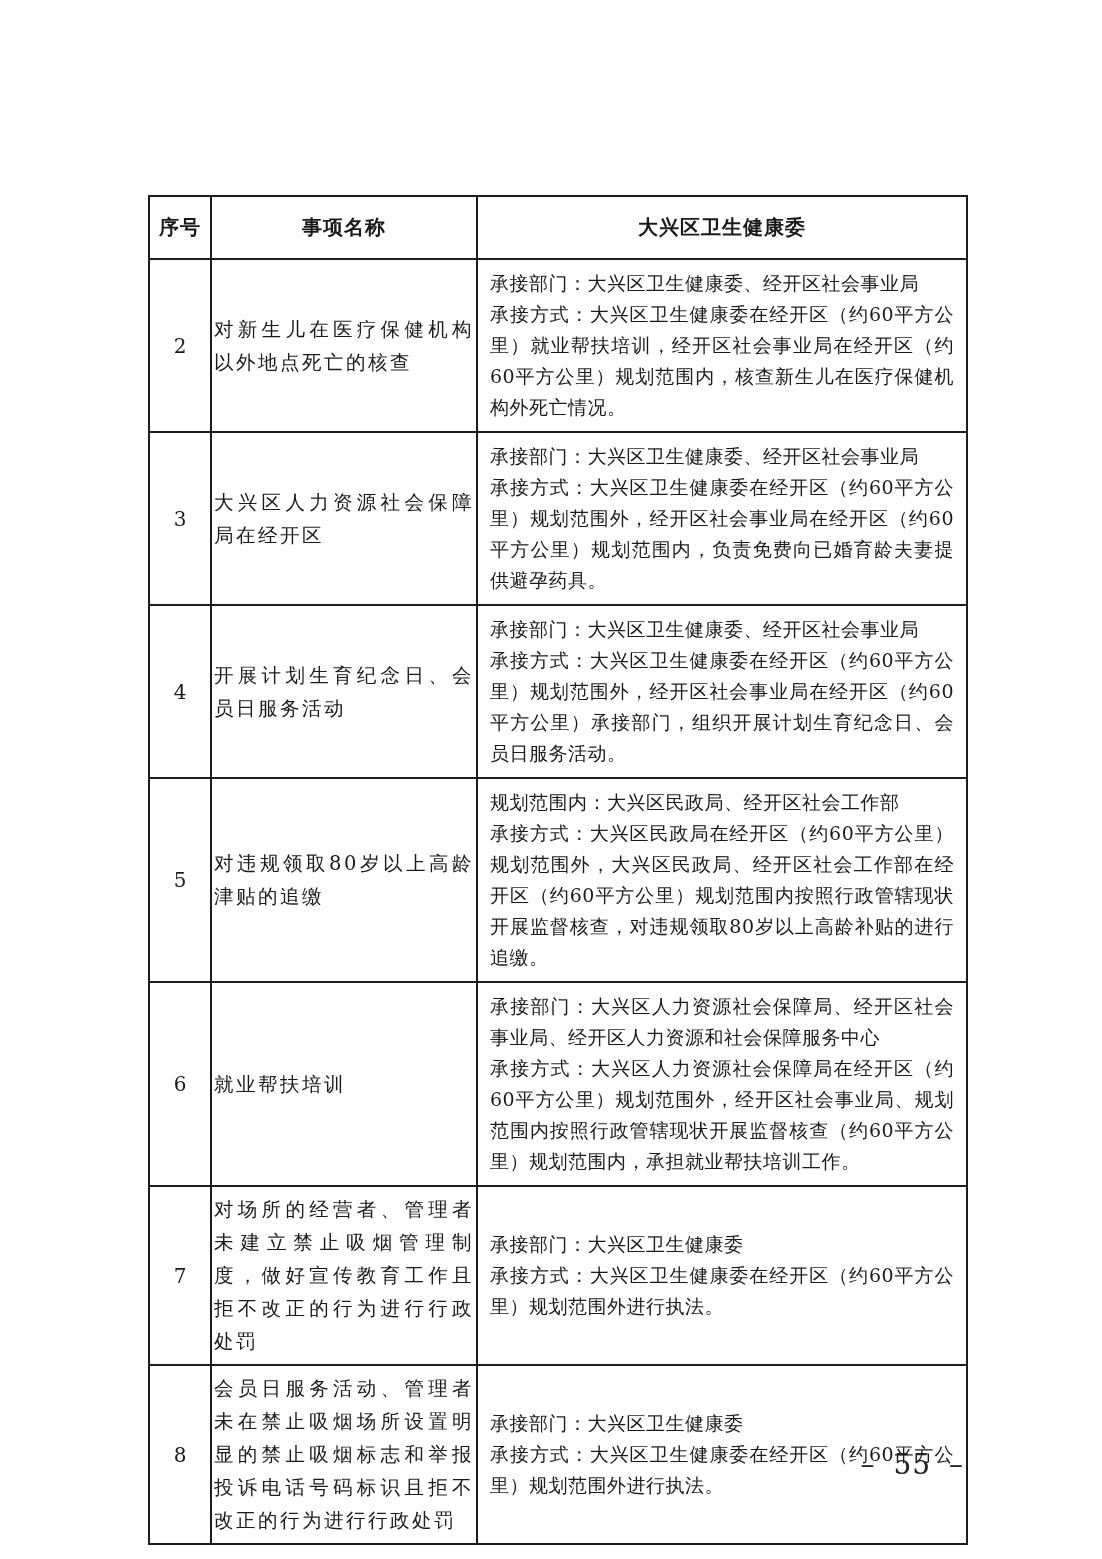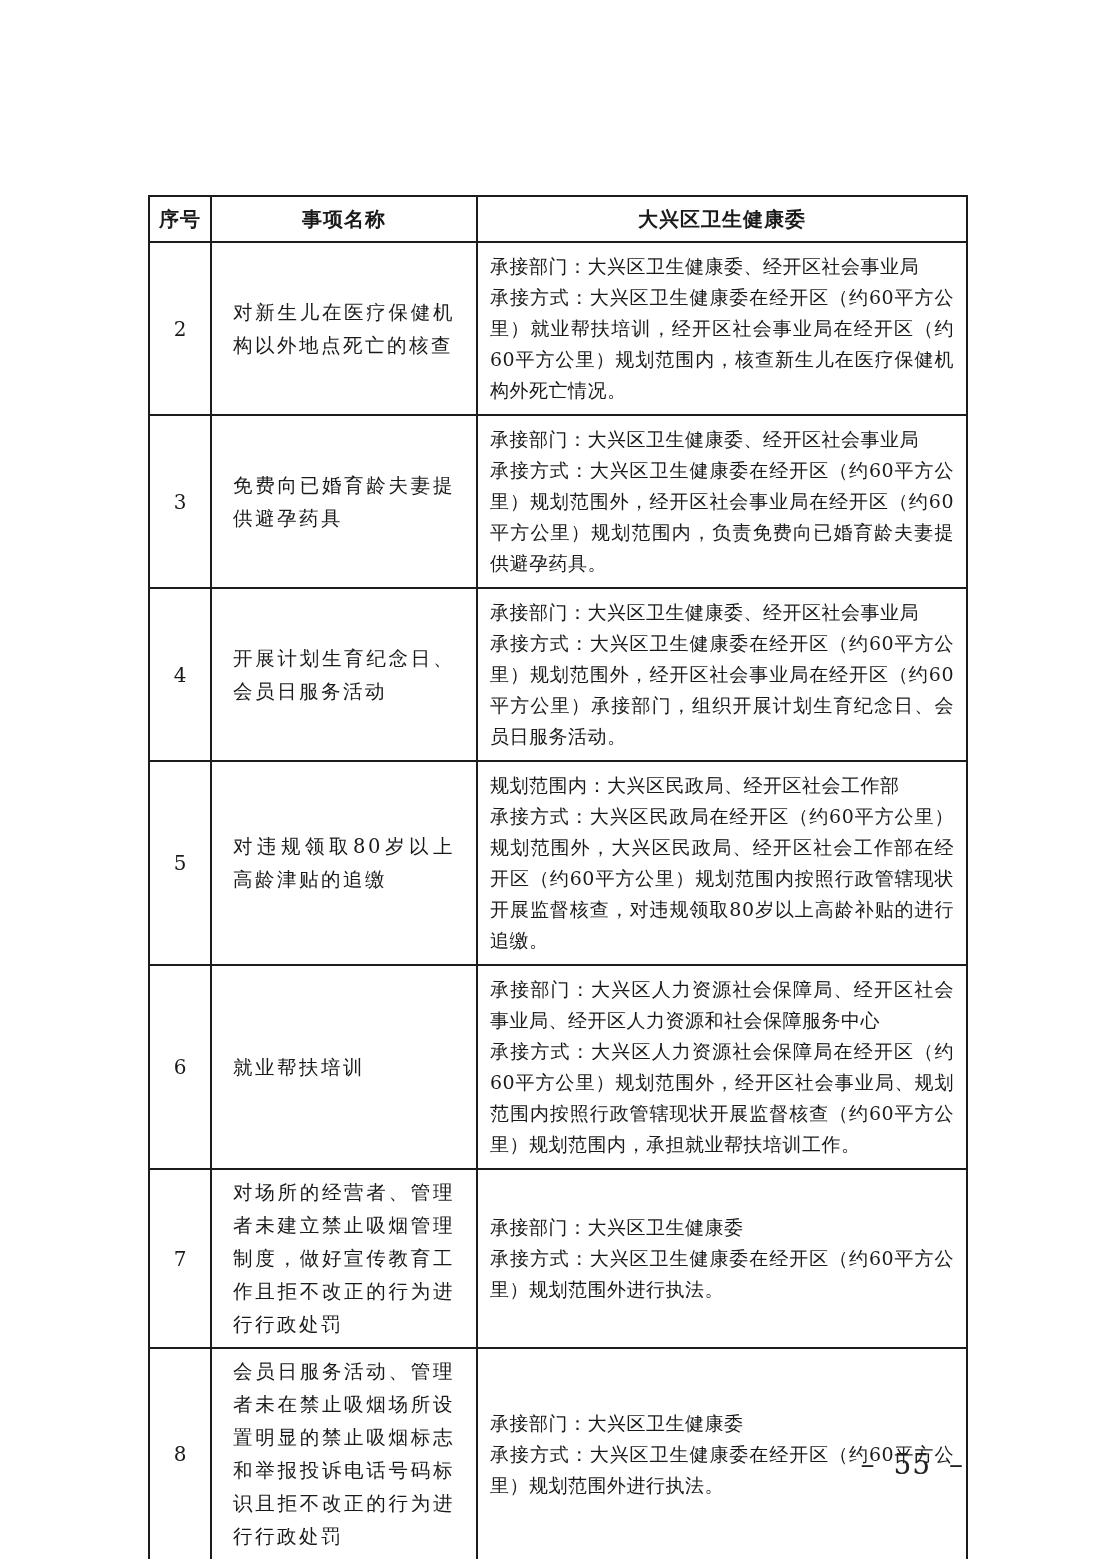--- a/index.html
+++ b/index.html
@@ -28,29 +28,29 @@
   .items-table col.c-detail { width: 490px; }
   .items-table th, .items-table td {
     border: 2px solid #1c1c1c;
     vertical-align: middle;
   }
   .items-table th {
     font-family: "Liberation Sans", sans-serif;
     font-weight: bold;
     font-size: 20px;
     text-align: center;
-    height: 46px;
+    height: 63px;
     letter-spacing: 1px;
   }
   .cell-num {
     text-align: center;
     font-size: 20px;
   }
   .cell-name {
-    padding: 6px 21px;
+    padding: 6px 2px;
   }
   .cell-name .name-text {
     font-size: 19.5px;
     line-height: 33px;
     letter-spacing: 2.5px;
     text-align: justify;
     text-justify: inter-character;
   }
   .cell-detail {
     padding: 8px 12px 8px 12px;
@@ -107,21 +107,21 @@
         </td>
         <td class="cell-detail">
           <div class="dept">承接部门：大兴区卫生健康委、经开区社会事业局</div>
           <div class="method">承接方式：大兴区卫生健康委在经开区（约60平方公里）就业帮扶培训，经开区社会事业局在经开区（约60平方公里）规划范围内，核查新生儿在医疗保健机构外死亡情况。</div>
         </td>
       </tr>
 
       <tr class="rh-3">
         <td class="cell-num">3</td>
         <td class="cell-name">
-          <div class="name-text">免费向已婚育龄夫妻提供避孕药具</div>
+          <div class="name-text">大兴区人力资源社会保障局在经开区</div>
         </td>
         <td class="cell-detail">
           <div class="dept">承接部门：大兴区卫生健康委、经开区社会事业局</div>
           <div class="method">承接方式：大兴区卫生健康委在经开区（约60平方公里）规划范围外，经开区社会事业局在经开区（约60平方公里）规划范围内，负责免费向已婚育龄夫妻提供避孕药具。</div>
         </td>
       </tr>
 
       <tr class="rh-4">
         <td class="cell-num">4</td>
         <td class="cell-name">

